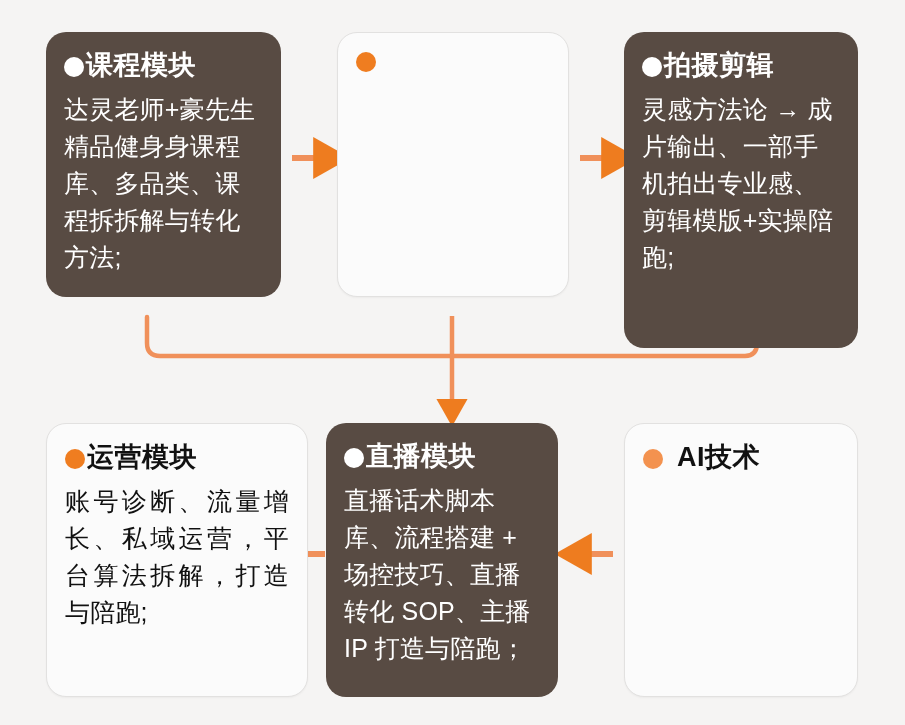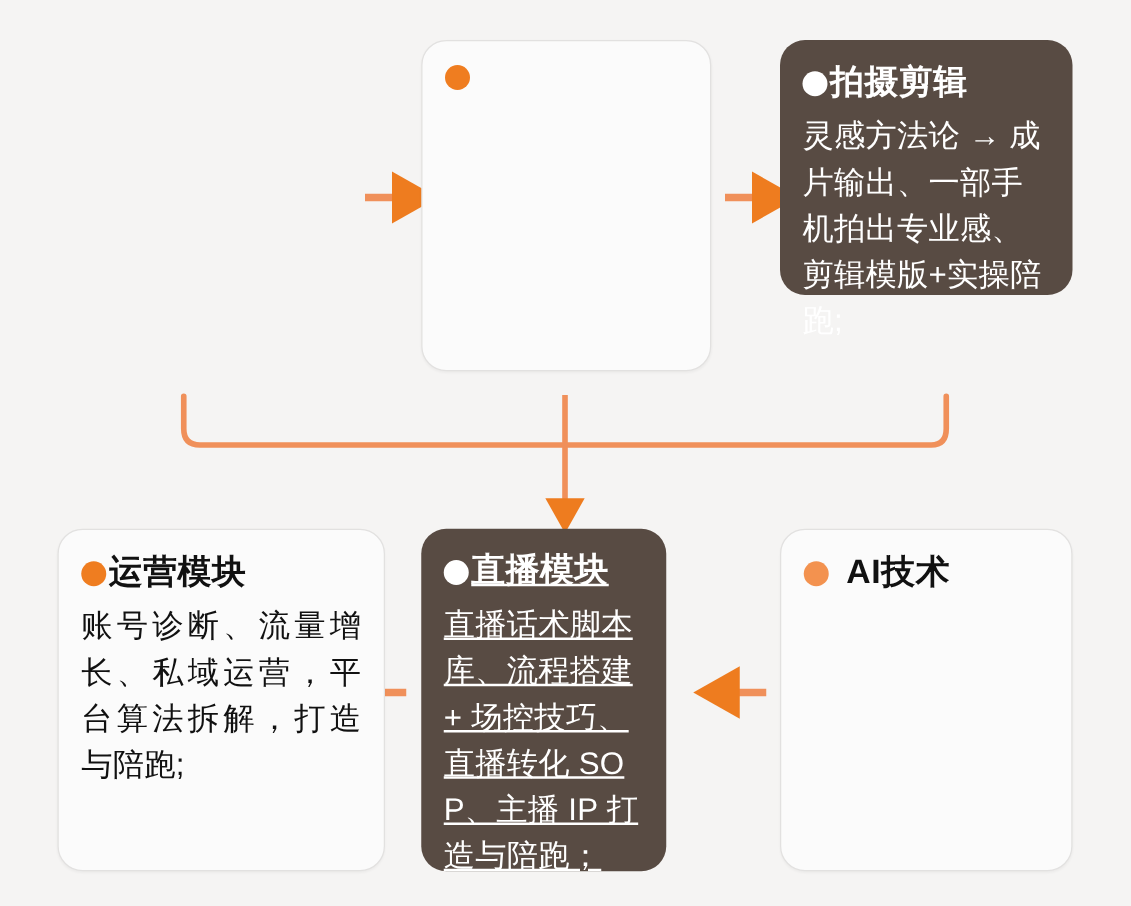--- a/index.html
+++ b/index.html
@@ -64,23 +64,23 @@
     font-size: 25px;
     line-height: 1.48;
     letter-spacing: 0.2px;
     word-break: break-all;
   }
   .card-body.justify { text-align: justify; text-align-last: left; }
 
   
   #card-1 { left: 46px;  top: 32px;  width: 235px; height: 265px; }
   #card-2 { left: 337px; top: 32px;  width: 232px; height: 265px; }
-  #card-3 { left: 624px; top: 32px;  width: 234px; height: 204px; }
+  #card-3 { left: 624px; top: 32px;  width: 234px; height: 316px; }
   #card-4 { left: 46px;  top: 423px; width: 262px; height: 274px; }
-  #card-5 { left: 337px; top: 423px; width: 196px; height: 274px; text-decoration: underline; }
+  #card-5 { left: 326px; top: 423px; width: 232px; height: 274px; }
   #card-6 { left: 624px; top: 423px; width: 234px; height: 274px; text-align: center; }
 
   
   #connectors {
     position: absolute;
     left: 0; top: 0;
     width: 905px; height: 725px;
     pointer-events: none;
   }
 </style>
@@ -117,20 +117,27 @@
 
     <g>
       <line x1="325" y1="554" x2="302" y2="554" stroke="#f0905a" stroke-width="6" stroke-linecap="butt" marker-end="url(#arrowL)"></line>
     </g>
 
     <g>
       <line x1="613" y1="554" x2="590" y2="554" stroke="#f0905a" stroke-width="6" stroke-linecap="butt" marker-end="url(#arrowL)"></line>
     </g>
   </svg>
 
+  <div class="card dark" id="card-1">
+    <div class="card-title">
+      <span class="bullet white"></span>
+      <span>课程模块</span>
+    </div>
+    <div class="card-body">达灵老师+豪先生精品健身身课程库、多品类、课程拆拆解与转化方法;</div>
+  </div>
 
   <div class="card light" id="card-2">
     <div class="card-title">
       <span class="bullet orange"></span>
     </div>
   </div>
 
   <div class="card dark" id="card-3">
     <div class="card-title">
       <span class="bullet white"></span>

